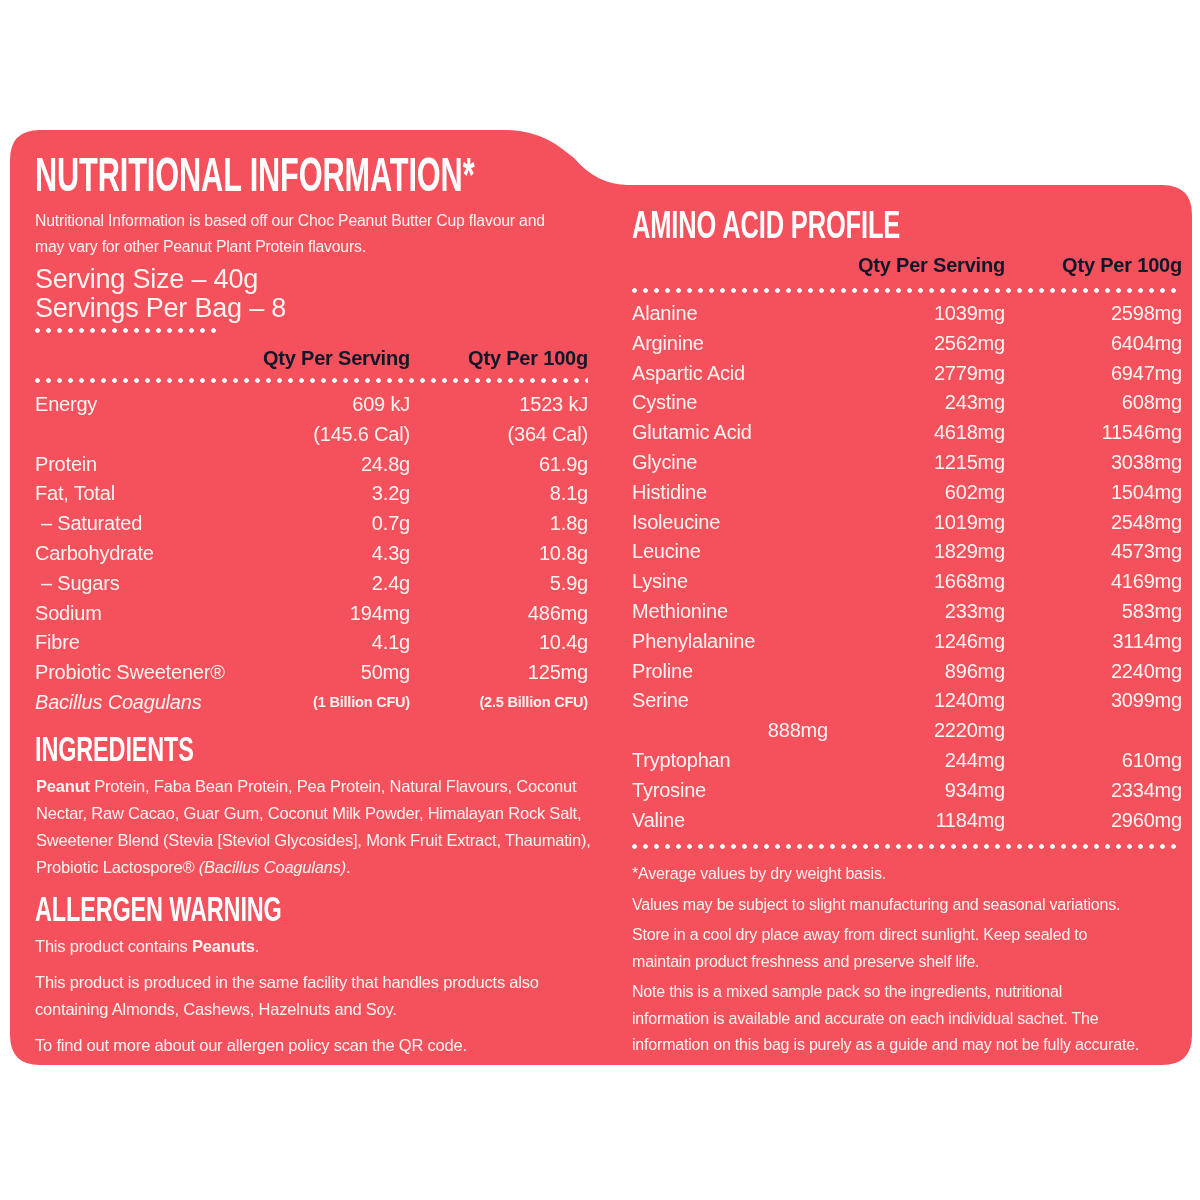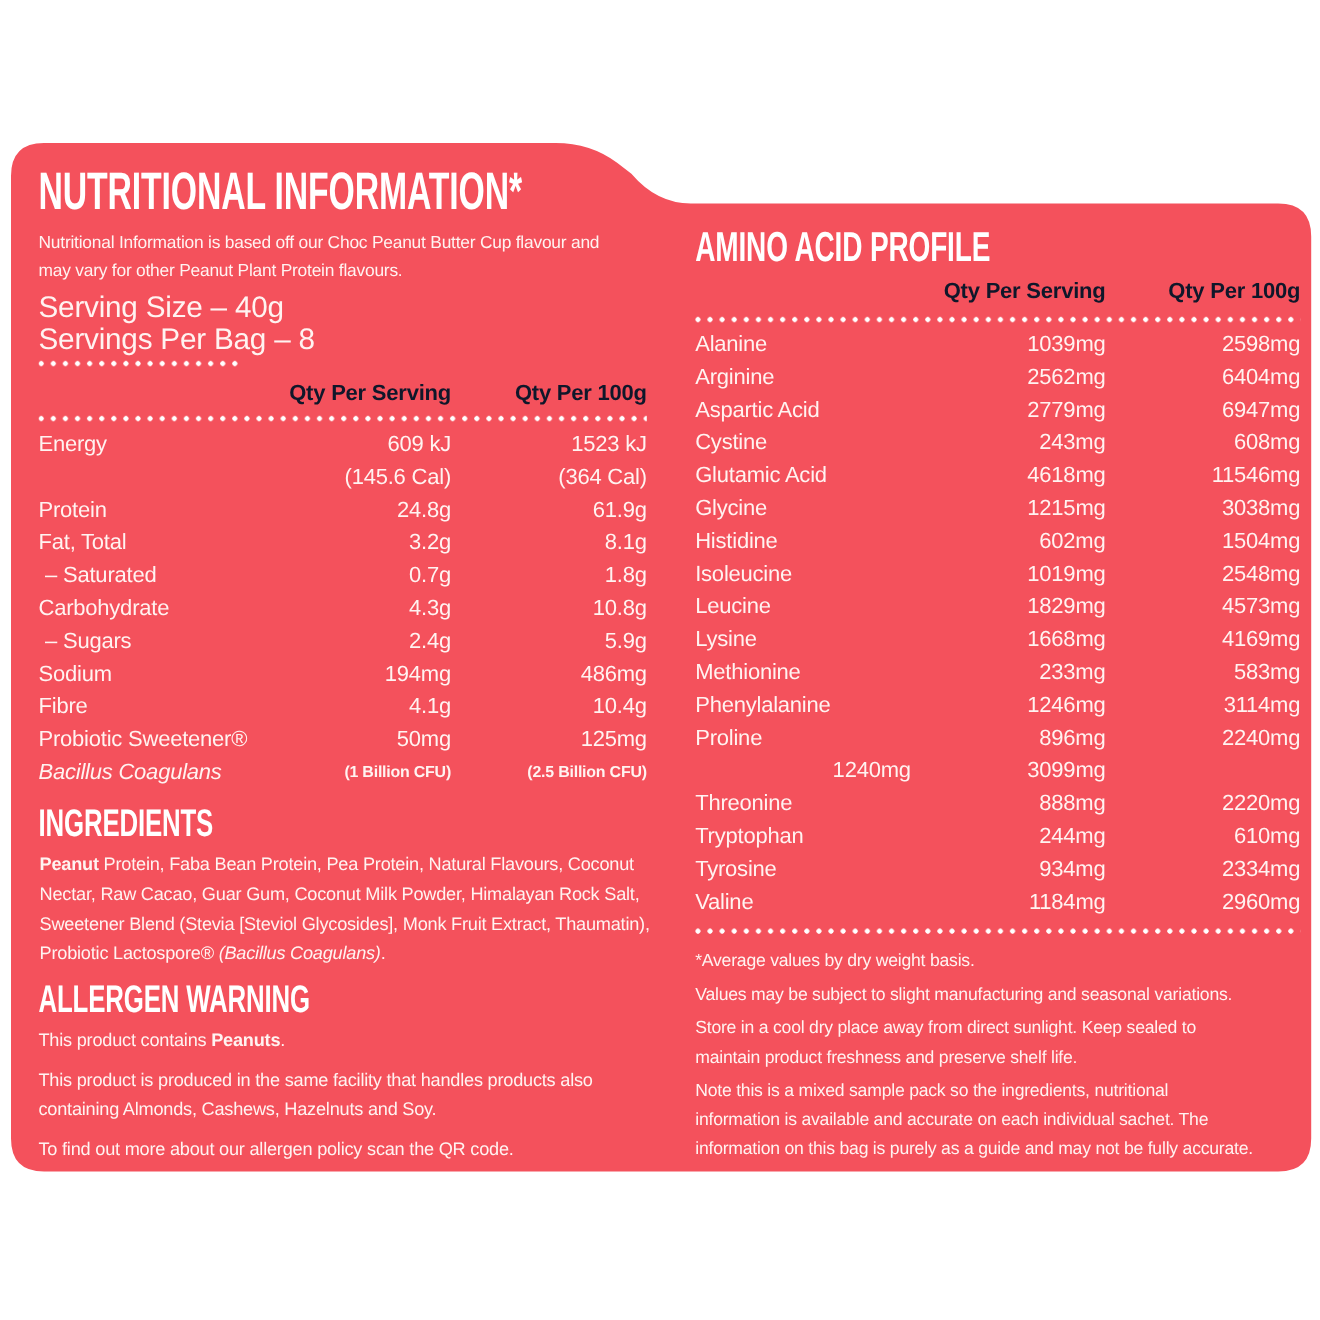--- a/index.html
+++ b/index.html
@@ -250,26 +250,26 @@
           <span class="val">3114mg</span>
         </div>
 
         <div class="grid-r row">
           <span class="lab">Proline</span>
           <span class="val">896mg</span>
           <span class="val">2240mg</span>
         </div>
 
         <div class="grid-r row">
+          <span class="lab">Serine</span>
           <span class="val">1240mg</span>
           <span class="val">3099mg</span>
         </div>
 
         <div class="grid-r row">
-          <span class="lab">Threonine</span>
           <span class="val">888mg</span>
           <span class="val">2220mg</span>
         </div>
 
         <div class="grid-r row">
           <span class="lab">Tryptophan</span>
           <span class="val">244mg</span>
           <span class="val">610mg</span>
         </div>
 

